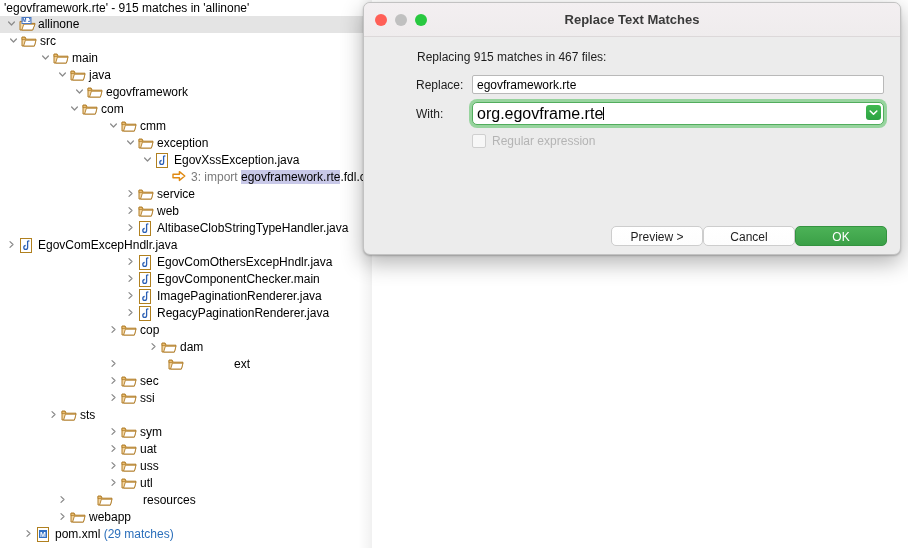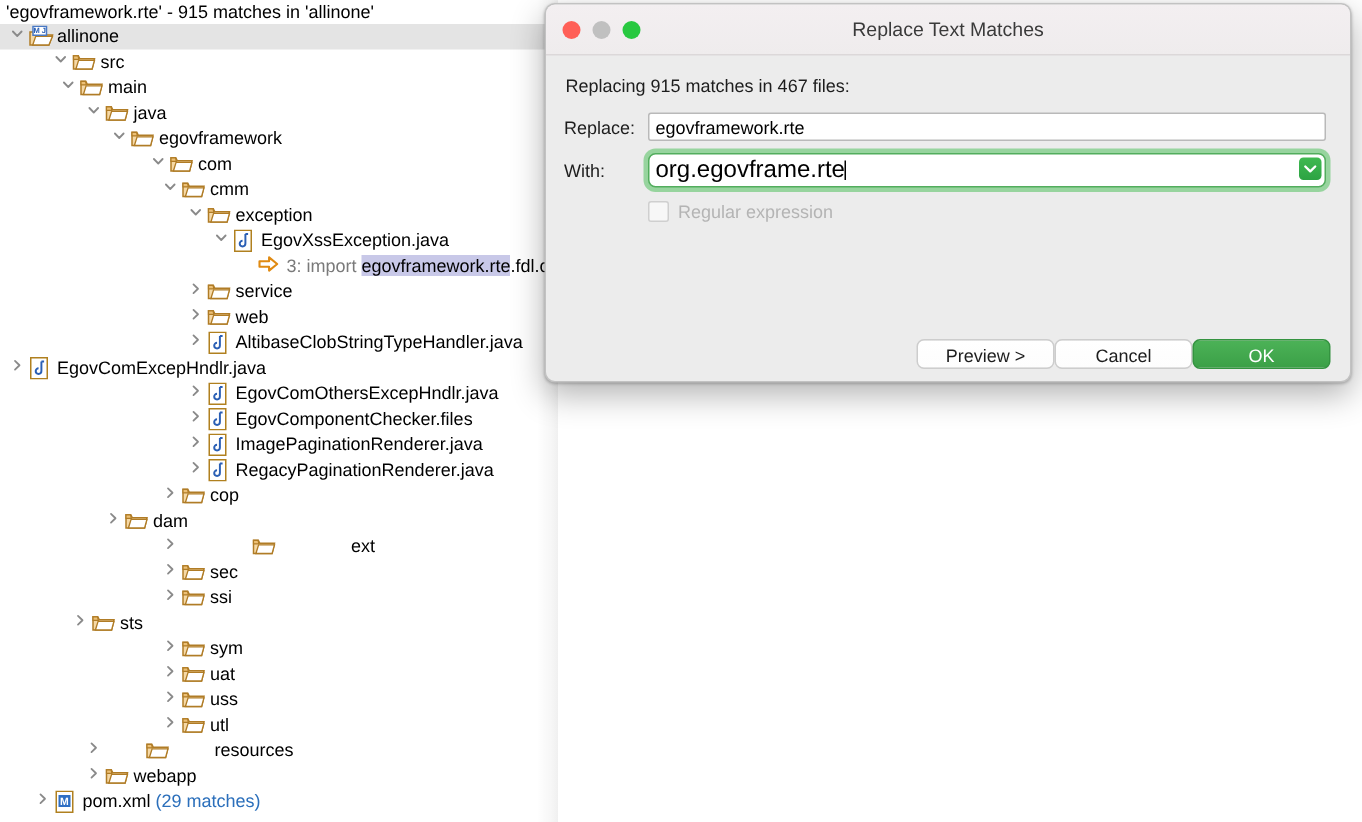--- a/index.html
+++ b/index.html
@@ -104,38 +104,39 @@
   #dialog-titlebar {
     height: 33px;
     background: linear-gradient(to bottom, #f3eff1 0%, #efeced 100%);
     border-bottom: 1px solid #dcd8d9;
     position: relative;
   }
   #dialog-title {
     line-height: 33px;
     text-align: center;
     font-size: 13px;
-    font-weight: normal;
+    font-weight: bold;
     color: #3a3a3a;
   }
   .traffic {
     position: absolute;
     top: 11px;
     width: 12px; height: 12px;
     border-radius: 50%;
   }
   .traffic.close  { left: 11px;  background: #ff5f57; }
   .traffic.min    { left: 31px;  background: #c0c0c0; }
   .traffic.max    { left: 51px;  background: #28c840; }
 
   #dialog-body {
     padding: 13px 16px 0 12px;
     position: relative;
     height: 218px;
     box-sizing: border-box;
+    margin-left: 40px;
   }
   #replacing-line {
     font-size: 12px;
     color: #1d1d1d;
     margin: 0 0 11px 1px;
   }
   .field-row {
     display: flex;
     align-items: center;
     margin-bottom: 8px;
@@ -257,21 +258,21 @@
             <path d="M1.6 3 L4.5 6 L7.4 3" fill="none" stroke="#8a8a8a" stroke-width="1.2" stroke-linecap="round" stroke-linejoin="round"></path>
           </svg></span>
         <span class="icon"><span><svg width="17" height="15" viewBox="0 0 17 15">
               <path d="M1 4.4 L1 13 L13.6 13 L16 6.4 L5.6 6.4 L4.6 4.4 Z" fill="#f6d9a6" stroke="#b07c26" stroke-width="1"></path>
               <path d="M2.8 13 L4.8 7.2 L16 7.2 L13.6 13 Z" fill="#ffffff" stroke="#b07c26" stroke-width="0.9"></path>
               <rect x="3" y="0.5" width="9" height="6" fill="#ffffff" stroke="#4a79c4" stroke-width="1"></rect>
               <text x="7.5" y="5.2" font-family="Liberation Sans, sans-serif" font-size="5" font-weight="bold" fill="#2a5fb5" text-anchor="middle">M J</text>
             </svg></span></span>
         <span class="label">allinone</span>
       </div>
-      <div class="row" style="padding-left: 33px;">
+      <div class="row" style="padding-left: 6px;">
         <span class="twisty"><svg width="9" height="9" viewBox="0 0 9 9">
             <path d="M1.6 3 L4.5 6 L7.4 3" fill="none" stroke="#8a8a8a" stroke-width="1.2" stroke-linecap="round" stroke-linejoin="round"></path>
           </svg></span>
         <span class="icon"><span><svg width="16" height="14" viewBox="0 0 16 14">
               <path d="M1 3.2 L1 12 L13.4 12 L15 5.2 L5.2 5.2 L4.2 3.2 Z" fill="#f6d9a6" stroke="#b07c26" stroke-width="1"></path>
               <path d="M1 3.2 L1 5.6 L4.6 5.6 L4.0 3.2 Z" fill="#edc076" stroke="#b07c26" stroke-width="0.8"></path>
               <path d="M2.6 12 L4.4 6.2 L15 6.2 L13.4 12 Z" fill="#ffffff" stroke="#b07c26" stroke-width="0.9"></path>
             </svg></span></span>
         <span class="label">src</span>
       </div>
@@ -301,21 +302,21 @@
         <span class="twisty"><svg width="9" height="9" viewBox="0 0 9 9">
             <path d="M1.6 3 L4.5 6 L7.4 3" fill="none" stroke="#8a8a8a" stroke-width="1.2" stroke-linecap="round" stroke-linejoin="round"></path>
           </svg></span>
         <span class="icon"><span><svg width="16" height="14" viewBox="0 0 16 14">
               <path d="M1 3.2 L1 12 L13.4 12 L15 5.2 L5.2 5.2 L4.2 3.2 Z" fill="#f6d9a6" stroke="#b07c26" stroke-width="1"></path>
               <path d="M1 3.2 L1 5.6 L4.6 5.6 L4.0 3.2 Z" fill="#edc076" stroke="#b07c26" stroke-width="0.8"></path>
               <path d="M2.6 12 L4.4 6.2 L15 6.2 L13.4 12 Z" fill="#ffffff" stroke="#b07c26" stroke-width="0.9"></path>
             </svg></span></span>
         <span class="label">egovframework</span>
       </div>
-      <div class="row" style="padding-left: 98px;">
+      <div class="row" style="padding-left: 67px;">
         <span class="twisty"><svg width="9" height="9" viewBox="0 0 9 9">
             <path d="M1.6 3 L4.5 6 L7.4 3" fill="none" stroke="#8a8a8a" stroke-width="1.2" stroke-linecap="round" stroke-linejoin="round"></path>
           </svg></span>
         <span class="icon"><span><svg width="16" height="14" viewBox="0 0 16 14">
               <path d="M1 3.2 L1 12 L13.4 12 L15 5.2 L5.2 5.2 L4.2 3.2 Z" fill="#f6d9a6" stroke="#b07c26" stroke-width="1"></path>
               <path d="M1 3.2 L1 5.6 L4.6 5.6 L4.0 3.2 Z" fill="#edc076" stroke="#b07c26" stroke-width="0.8"></path>
               <path d="M2.6 12 L4.4 6.2 L15 6.2 L13.4 12 Z" fill="#ffffff" stroke="#b07c26" stroke-width="0.9"></path>
             </svg></span></span>
         <span class="label">com</span>
       </div>
@@ -416,21 +417,21 @@
       </div>
       <div class="row" style="padding-left: 123px;">
         <span class="twisty"><svg width="9" height="9" viewBox="0 0 9 9">
             <path d="M3 1.6 L6 4.5 L3 7.4" fill="none" stroke="#8a8a8a" stroke-width="1.2" stroke-linecap="round" stroke-linejoin="round"></path>
           </svg></span>
         <span class="icon"><span><svg width="14" height="15" viewBox="0 0 14 15">
               <rect x="1.5" y="0.5" width="11" height="14" fill="#ffffff" stroke="#b0801f" stroke-width="1"></rect>
               <path d="M8.6 3 L8.6 9.4 a1.9 1.9 0 1 1 -1.9 -1.9" fill="none" stroke="#2a5fb5" stroke-width="1.3"></path>
               <path d="M8.6 3 L10.4 3" stroke="#2a5fb5" stroke-width="1.3"></path>
             </svg></span></span>
-        <span class="label">EgovComponentChecker.files</span>
+        <span class="label">EgovComponentChecker.main</span>
       </div>
       <div class="row" style="padding-left: 123px;">
         <span class="twisty"><svg width="9" height="9" viewBox="0 0 9 9">
             <path d="M3 1.6 L6 4.5 L3 7.4" fill="none" stroke="#8a8a8a" stroke-width="1.2" stroke-linecap="round" stroke-linejoin="round"></path>
           </svg></span>
         <span class="icon"><span><svg width="14" height="15" viewBox="0 0 14 15">
               <rect x="1.5" y="0.5" width="11" height="14" fill="#ffffff" stroke="#b0801f" stroke-width="1"></rect>
               <path d="M8.6 3 L8.6 9.4 a1.9 1.9 0 1 1 -1.9 -1.9" fill="none" stroke="#2a5fb5" stroke-width="1.3"></path>
               <path d="M8.6 3 L10.4 3" stroke="#2a5fb5" stroke-width="1.3"></path>
             </svg></span></span>
@@ -451,21 +452,21 @@
         <span class="twisty"><svg width="9" height="9" viewBox="0 0 9 9">
             <path d="M3 1.6 L6 4.5 L3 7.4" fill="none" stroke="#8a8a8a" stroke-width="1.2" stroke-linecap="round" stroke-linejoin="round"></path>
           </svg></span>
         <span class="icon"><span><svg width="16" height="14" viewBox="0 0 16 14">
               <path d="M1 3.2 L1 12 L13.4 12 L15 5.2 L5.2 5.2 L4.2 3.2 Z" fill="#f6d9a6" stroke="#b07c26" stroke-width="1"></path>
               <path d="M1 3.2 L1 5.6 L4.6 5.6 L4.0 3.2 Z" fill="#edc076" stroke="#b07c26" stroke-width="0.8"></path>
               <path d="M2.6 12 L4.4 6.2 L15 6.2 L13.4 12 Z" fill="#ffffff" stroke="#b07c26" stroke-width="0.9"></path>
             </svg></span></span>
         <span class="label">cop</span>
       </div>
-      <div class="row" style="padding-left: 68px;">
+      <div class="row" style="padding-left: 106px; margin-left: 40px;">
         <span class="twisty"><svg width="9" height="9" viewBox="0 0 9 9">
             <path d="M3 1.6 L6 4.5 L3 7.4" fill="none" stroke="#8a8a8a" stroke-width="1.2" stroke-linecap="round" stroke-linejoin="round"></path>
           </svg></span>
         <span class="icon"><span><svg width="16" height="14" viewBox="0 0 16 14">
               <path d="M1 3.2 L1 12 L13.4 12 L15 5.2 L5.2 5.2 L4.2 3.2 Z" fill="#f6d9a6" stroke="#b07c26" stroke-width="1"></path>
               <path d="M1 3.2 L1 5.6 L4.6 5.6 L4.0 3.2 Z" fill="#edc076" stroke="#b07c26" stroke-width="0.8"></path>
               <path d="M2.6 12 L4.4 6.2 L15 6.2 L13.4 12 Z" fill="#ffffff" stroke="#b07c26" stroke-width="0.9"></path>
             </svg></span></span>
         <span class="label">dam</span>
       </div>

